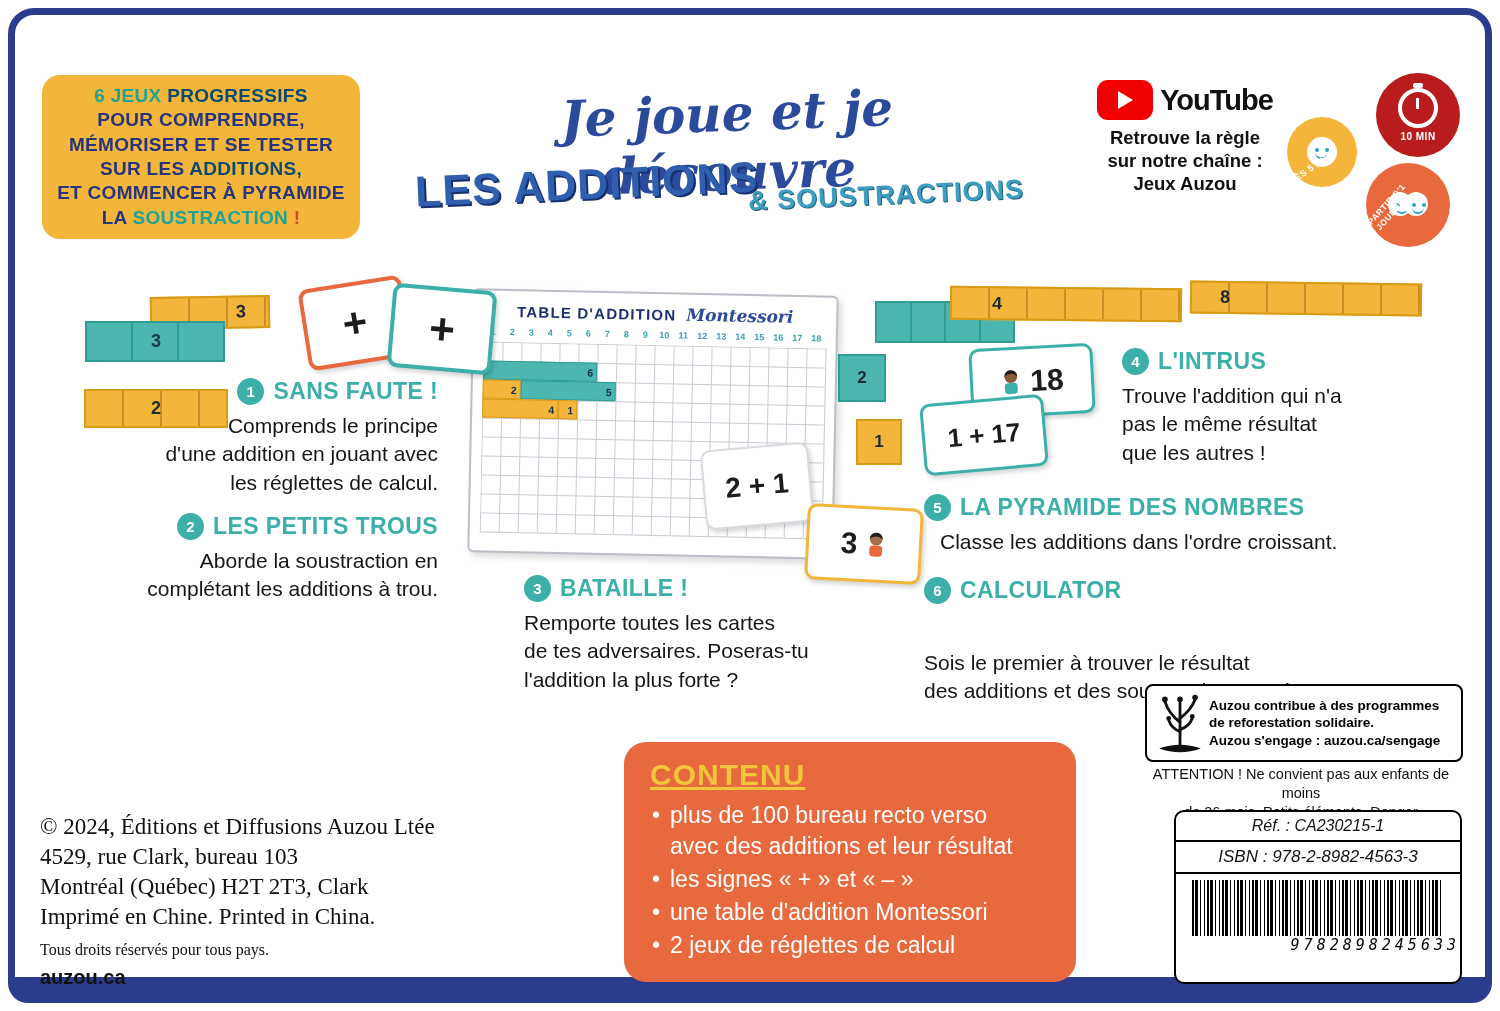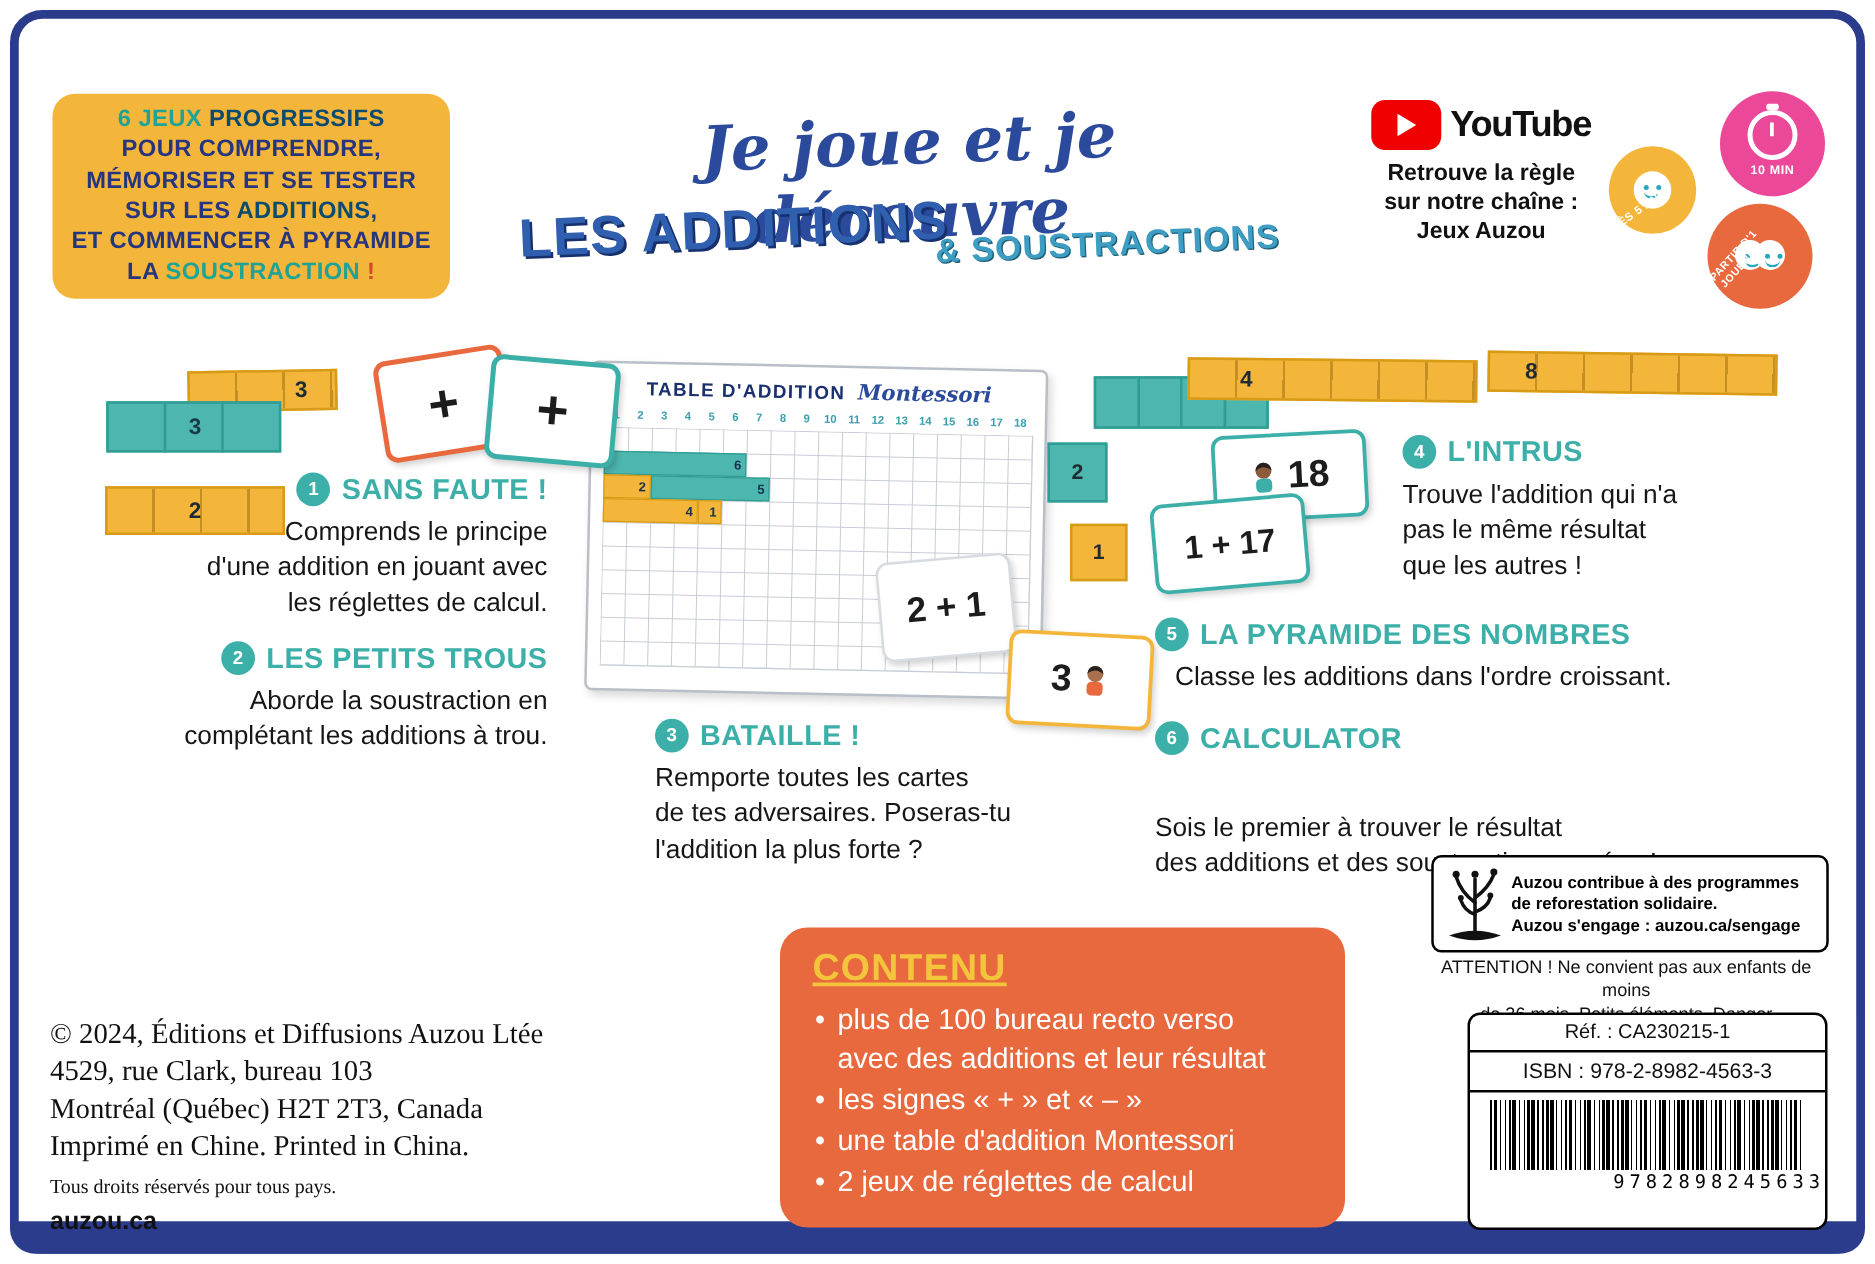--- a/index.html
+++ b/index.html
@@ -22,21 +22,21 @@
   
   .yt{position:absolute;left:1092px;top:80px;width:186px;text-align:center;z-index:2;}
   .yt-logo{display:flex;align-items:center;justify-content:center;gap:7px;}
   .yt-play{width:56px;height:40px;background:#f00000;border-radius:11px;display:flex;align-items:center;justify-content:center;}
   .yt-tri{width:0;height:0;border-left:15px solid #fff;border-top:9px solid transparent;border-bottom:9px solid transparent;}
   .yt-word{font-size:29px;font-weight:800;color:#111;letter-spacing:-1px;}
   .yt-text{margin-top:6px;font-size:18.5px;font-weight:800;color:#111;line-height:1.25;white-space:pre-line;}
 
   
   .cbadge{position:absolute;border-radius:50%;display:flex;align-items:center;justify-content:center;flex-direction:column;z-index:2;color:#fff;}
-  .badge-time{left:1376px;top:73px;width:84px;height:84px;background:#ec4899;}
+  .badge-time{left:1376px;top:73px;width:84px;height:84px;background:#b91c1c;}
   .badge-age{left:1287px;top:117px;width:70px;height:70px;background:#f4b63a;}
   .badge-players{left:1366px;top:163px;width:84px;height:84px;background:#e8693e;}
   .badge-label{font-size:10px;font-weight:800;letter-spacing:.5px;}
   .badge-age .badge-label{transform:rotate(-35deg);position:absolute;left:-2px;bottom:14px;font-size:9px;}
   .badge-players .badge-label{transform:rotate(-48deg);position:absolute;left:-14px;bottom:26px;font-size:8.5px;width:70px;text-align:center;}
   .watch{width:32px;height:32px;border:4px solid #fff;border-radius:50%;position:relative;margin-bottom:3px;}
   .watch:before{content:"";position:absolute;left:11px;top:-9px;width:10px;height:5px;background:#fff;border-radius:2px;}
   .watch:after{content:"";position:absolute;left:14px;top:6px;width:3px;height:11px;background:#fff;}
   .face{width:30px;height:30px;background:#fff;border-radius:50%;position:relative;}
   .face:before{content:"";position:absolute;width:4px;height:4px;border-radius:50%;background:#29a7bd;left:8px;top:11px;box-shadow:10px 0 0 #29a7bd;}
@@ -103,21 +103,21 @@
   .contenu li{position:relative;padding-left:20px;color:#fff;font-size:23px;line-height:1.35;white-space:pre-line;margin-bottom:2px;}
   .contenu li:before{content:"•";position:absolute;left:2px;top:0;color:#fff;}
 
   
   .eco{position:absolute;left:1145px;top:684px;width:318px;height:78px;background:#fff;border:2.5px solid #000;border-radius:8px;display:flex;align-items:center;box-sizing:border-box;padding:4px 8px 4px 4px;z-index:2;}
   .eco-text{font-size:13.5px;font-weight:800;color:#000;line-height:1.3;white-space:pre-line;}
 
   .attention{position:absolute;left:1138px;top:765px;width:326px;text-align:center;font-size:14.5px;color:#111;line-height:1.3;white-space:pre-line;z-index:2;}
 
   
-  .barcode-box{position:absolute;left:1174px;top:810px;width:288px;height:174px;background:#fff;border:2.5px solid #000;border-radius:10px;box-sizing:border-box;z-index:2;}
+  .barcode-box{position:absolute;left:1174px;top:810px;width:288px;height:174px;background:#fff;border:2.5px solid #000;border-radius:10px;box-sizing:border-box;z-index:2;font-style:italic;}
   .bc-row{text-align:center;font-size:16px;color:#111;padding:5px 0;border-bottom:2px solid #000;}
   .bc-isbn{font-size:17px;}
   .bars{height:56px;margin:6px 16px 0;background:repeating-linear-gradient(90deg,#000 0 2px,#fff 2px 3px,#000 3px 6px,#fff 6px 8px,#000 8px 9px,#fff 9px 12px,#000 12px 13px,#fff 13px 15px);}
   .bc-num{text-align:right;font-family:"DejaVu Sans Mono",monospace;font-size:15px;letter-spacing:4px;color:#000;margin-top:0;}
 </style>
 </head>
 <body>
 
 <div class="page">
   <div class="frame"></div>
@@ -301,21 +301,21 @@
   <div class="game-h" id="g6-h">
       <span class="gnum">6</span>
       <span>CALCULATOR</span>
     </div>
   <div class="game-b" id="g6-b">Sois le premier à trouver le résultat
 des additions et des soustractions posées !</div>
 
   <div class="publisher">
     <div>© 2024, Éditions et Diffusions Auzou Ltée</div>
     <div>4529, rue Clark, bureau 103</div>
-    <div>Montréal (Québec) H2T 2T3, Canada</div>
+    <div>Montréal (Québec) H2T 2T3, Clark</div>
     <div>Imprimé en Chine. Printed in China.</div>
     <div class="rights">Tous droits réservés pour tous pays.</div>
     <div class="site">auzou.ca</div>
   </div>
 
   <div class="contenu">
     <div class="contenu-title">CONTENU</div>
     <ul>
       <li><span>plus de 100 bureau recto verso
 avec des additions et leur résultat</span></li>

